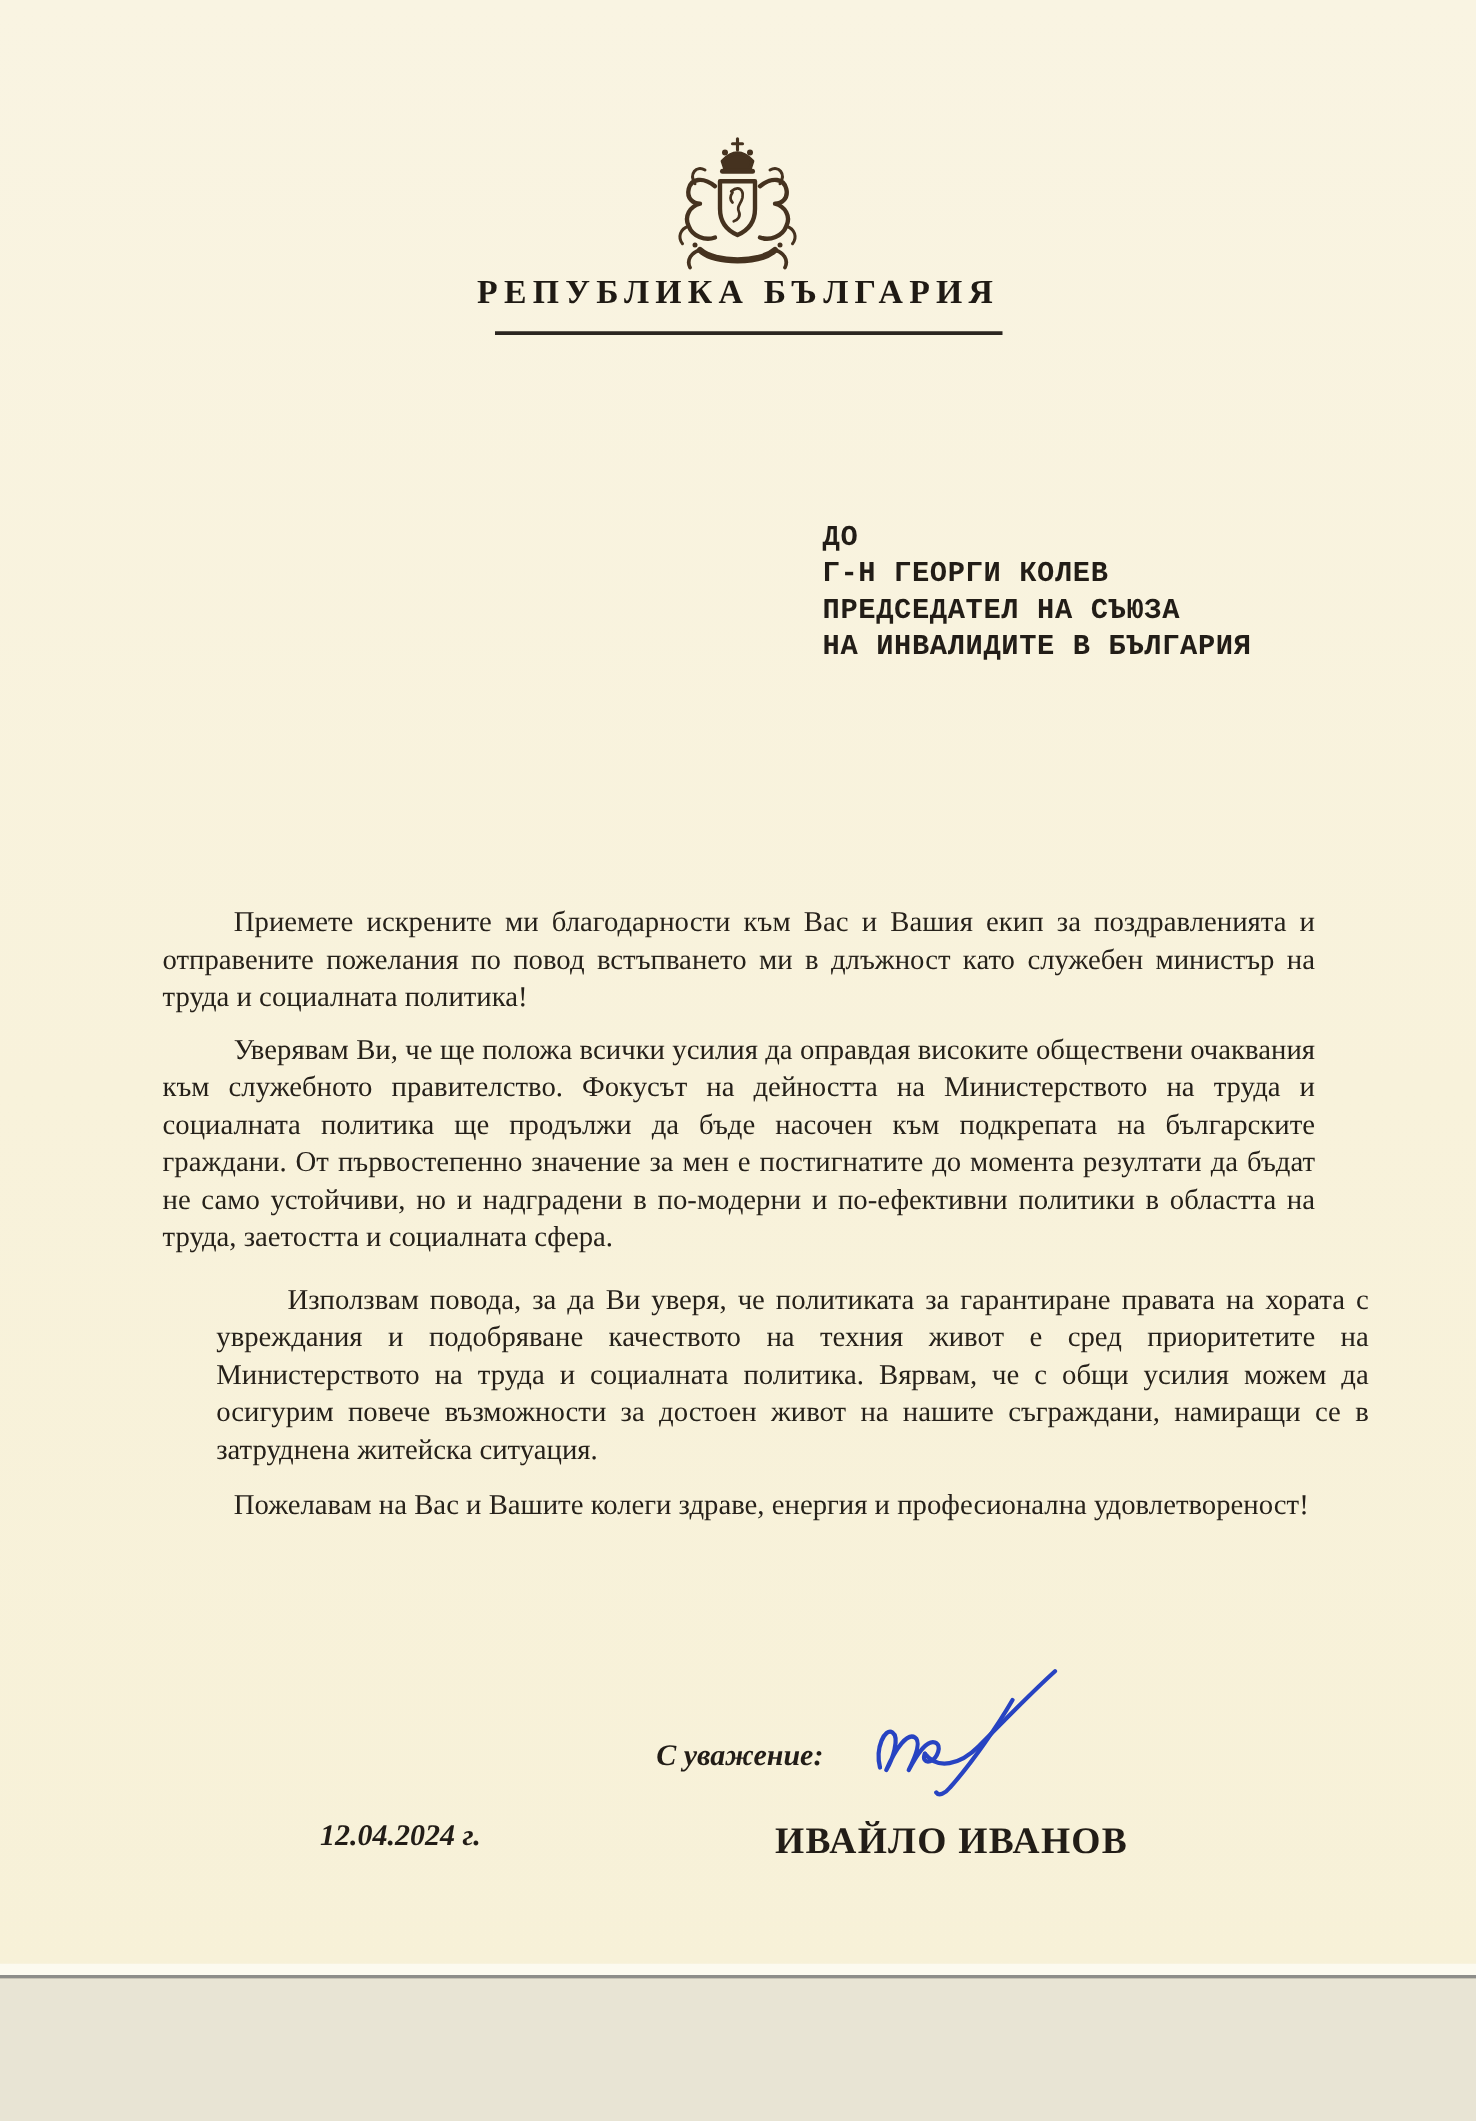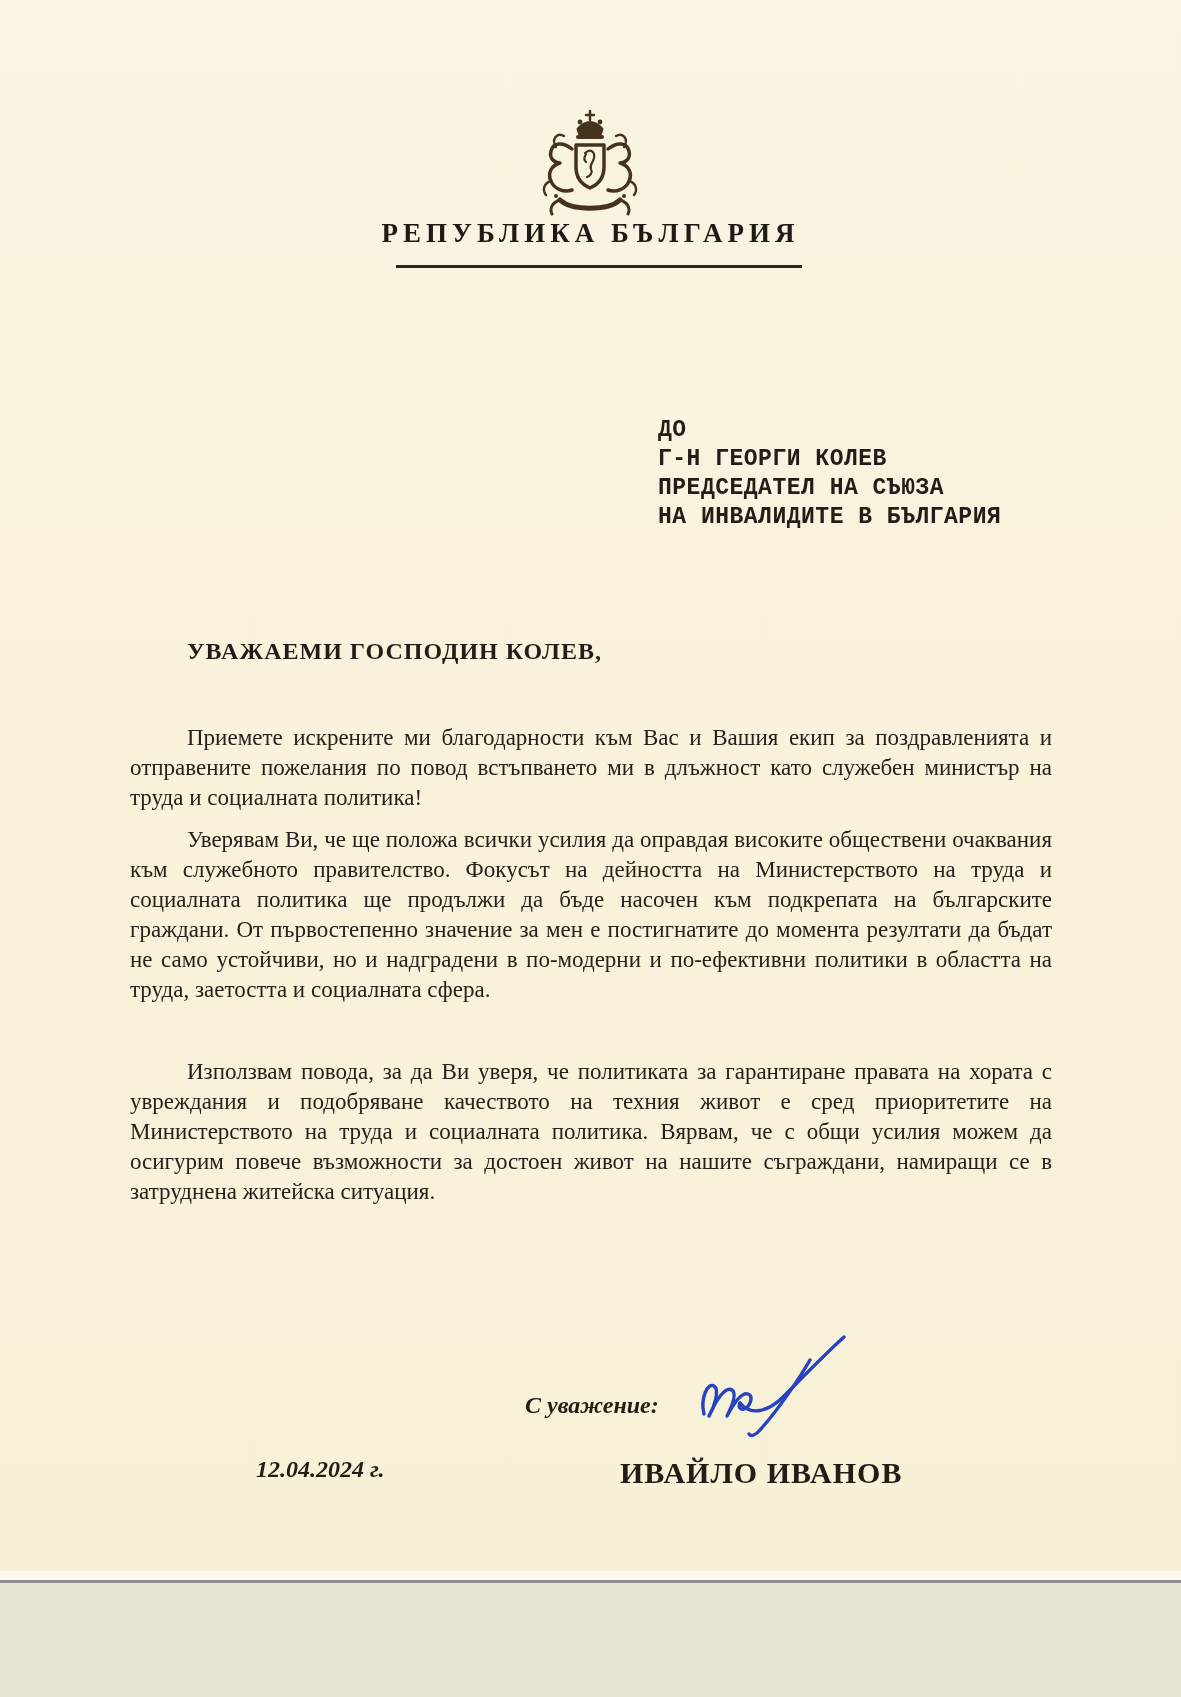--- a/index.html
+++ b/index.html
@@ -67,21 +67,21 @@
     left: 130px;
     width: 922px;
     font-size: 23px;
     line-height: 30px;
     text-align: justify;
     text-indent: 57px;
     color: #26211a;
   }
   .para-1 { top: 700px; }
   .para-2 { top: 802px; }
-  .para-3 { top: 1034px; }
+  .para-3 { top: 1002px; margin-left: 43px; }
   .para-4 { top: 1166px; }
   
   .regards-label {
     position: absolute;
     left: 525px; top: 1392px;
     font-size: 24px; font-weight: bold; font-style: italic;
     color: #221d17;
     white-space: nowrap;
   }
   .signature {
@@ -159,25 +159,25 @@
   <div class="title-rule"></div>
 
 
   <div class="recipient">
     <div>ДО</div>
     <div>Г-Н ГЕОРГИ КОЛЕВ</div>
     <div>ПРЕДСЕДАТЕЛ НА СЪЮЗА</div>
     <div>НА ИНВАЛИДИТЕ В БЪЛГАРИЯ</div>
   </div>
 
-  <div class="salutation">УВАЖАЕМИ ГОСПОДИН КОЛЕВ,</div>
 
   <p class="para para-1">Приемете искрените ми благодарности към Вас и Вашия екип за поздравленията и отправените пожелания по повод встъпването ми в длъжност като служебен министър на труда и социалната политика!</p>
   <p class="para para-2">Уверявам Ви, че ще положа всички усилия да оправдая високите обществени очаквания към служебното правителство. Фокусът на дейността на Министерството на труда и социалната политика ще продължи да бъде насочен към подкрепата на българските граждани. От първостепенно значение за мен е постигнатите до момента резултати да бъдат не само устойчиви, но и надградени в по-модерни и по-ефективни политики в областта на труда, заетостта и социалната сфера.</p>
   <p class="para para-3">Използвам повода, за да Ви уверя, че политиката за гарантиране правата на хората с увреждания и подобряване качеството на техния живот е сред приоритетите на Министерството на труда и социалната политика. Вярвам, че с общи усилия можем да осигурим повече възможности за достоен живот на нашите съграждани, намиращи се в затруднена житейска ситуация.</p>
+  <p class="para para-4">Пожелавам на Вас и Вашите колеги здраве, енергия и професионална удовлетвореност!</p>
 
   <div class="regards-label">С уважение:</div>
 
   <svg class="signature" viewBox="0 0 185 118" aria-hidden="true">
     <g fill="none" stroke="#2743c2" stroke-width="3.4" stroke-linecap="round" stroke-linejoin="round">
       <path d="M16,84 C12,68 20,52 26,56 C32,60 26,78 21,86 C29,68 38,56 44,60 C50,64 42,80 39,86 C47,71 54,62 60,64 C66,66 62,77 56,79 C52,80 50,77 52,73"></path>
       <path d="M52,73 C62,86 80,82 95,67 C113,49 135,26 156,7"></path>
       <path d="M122,30 C111,49 90,80 72,100 C68,105 63,107 61,104"></path>
     </g>
   </svg>

